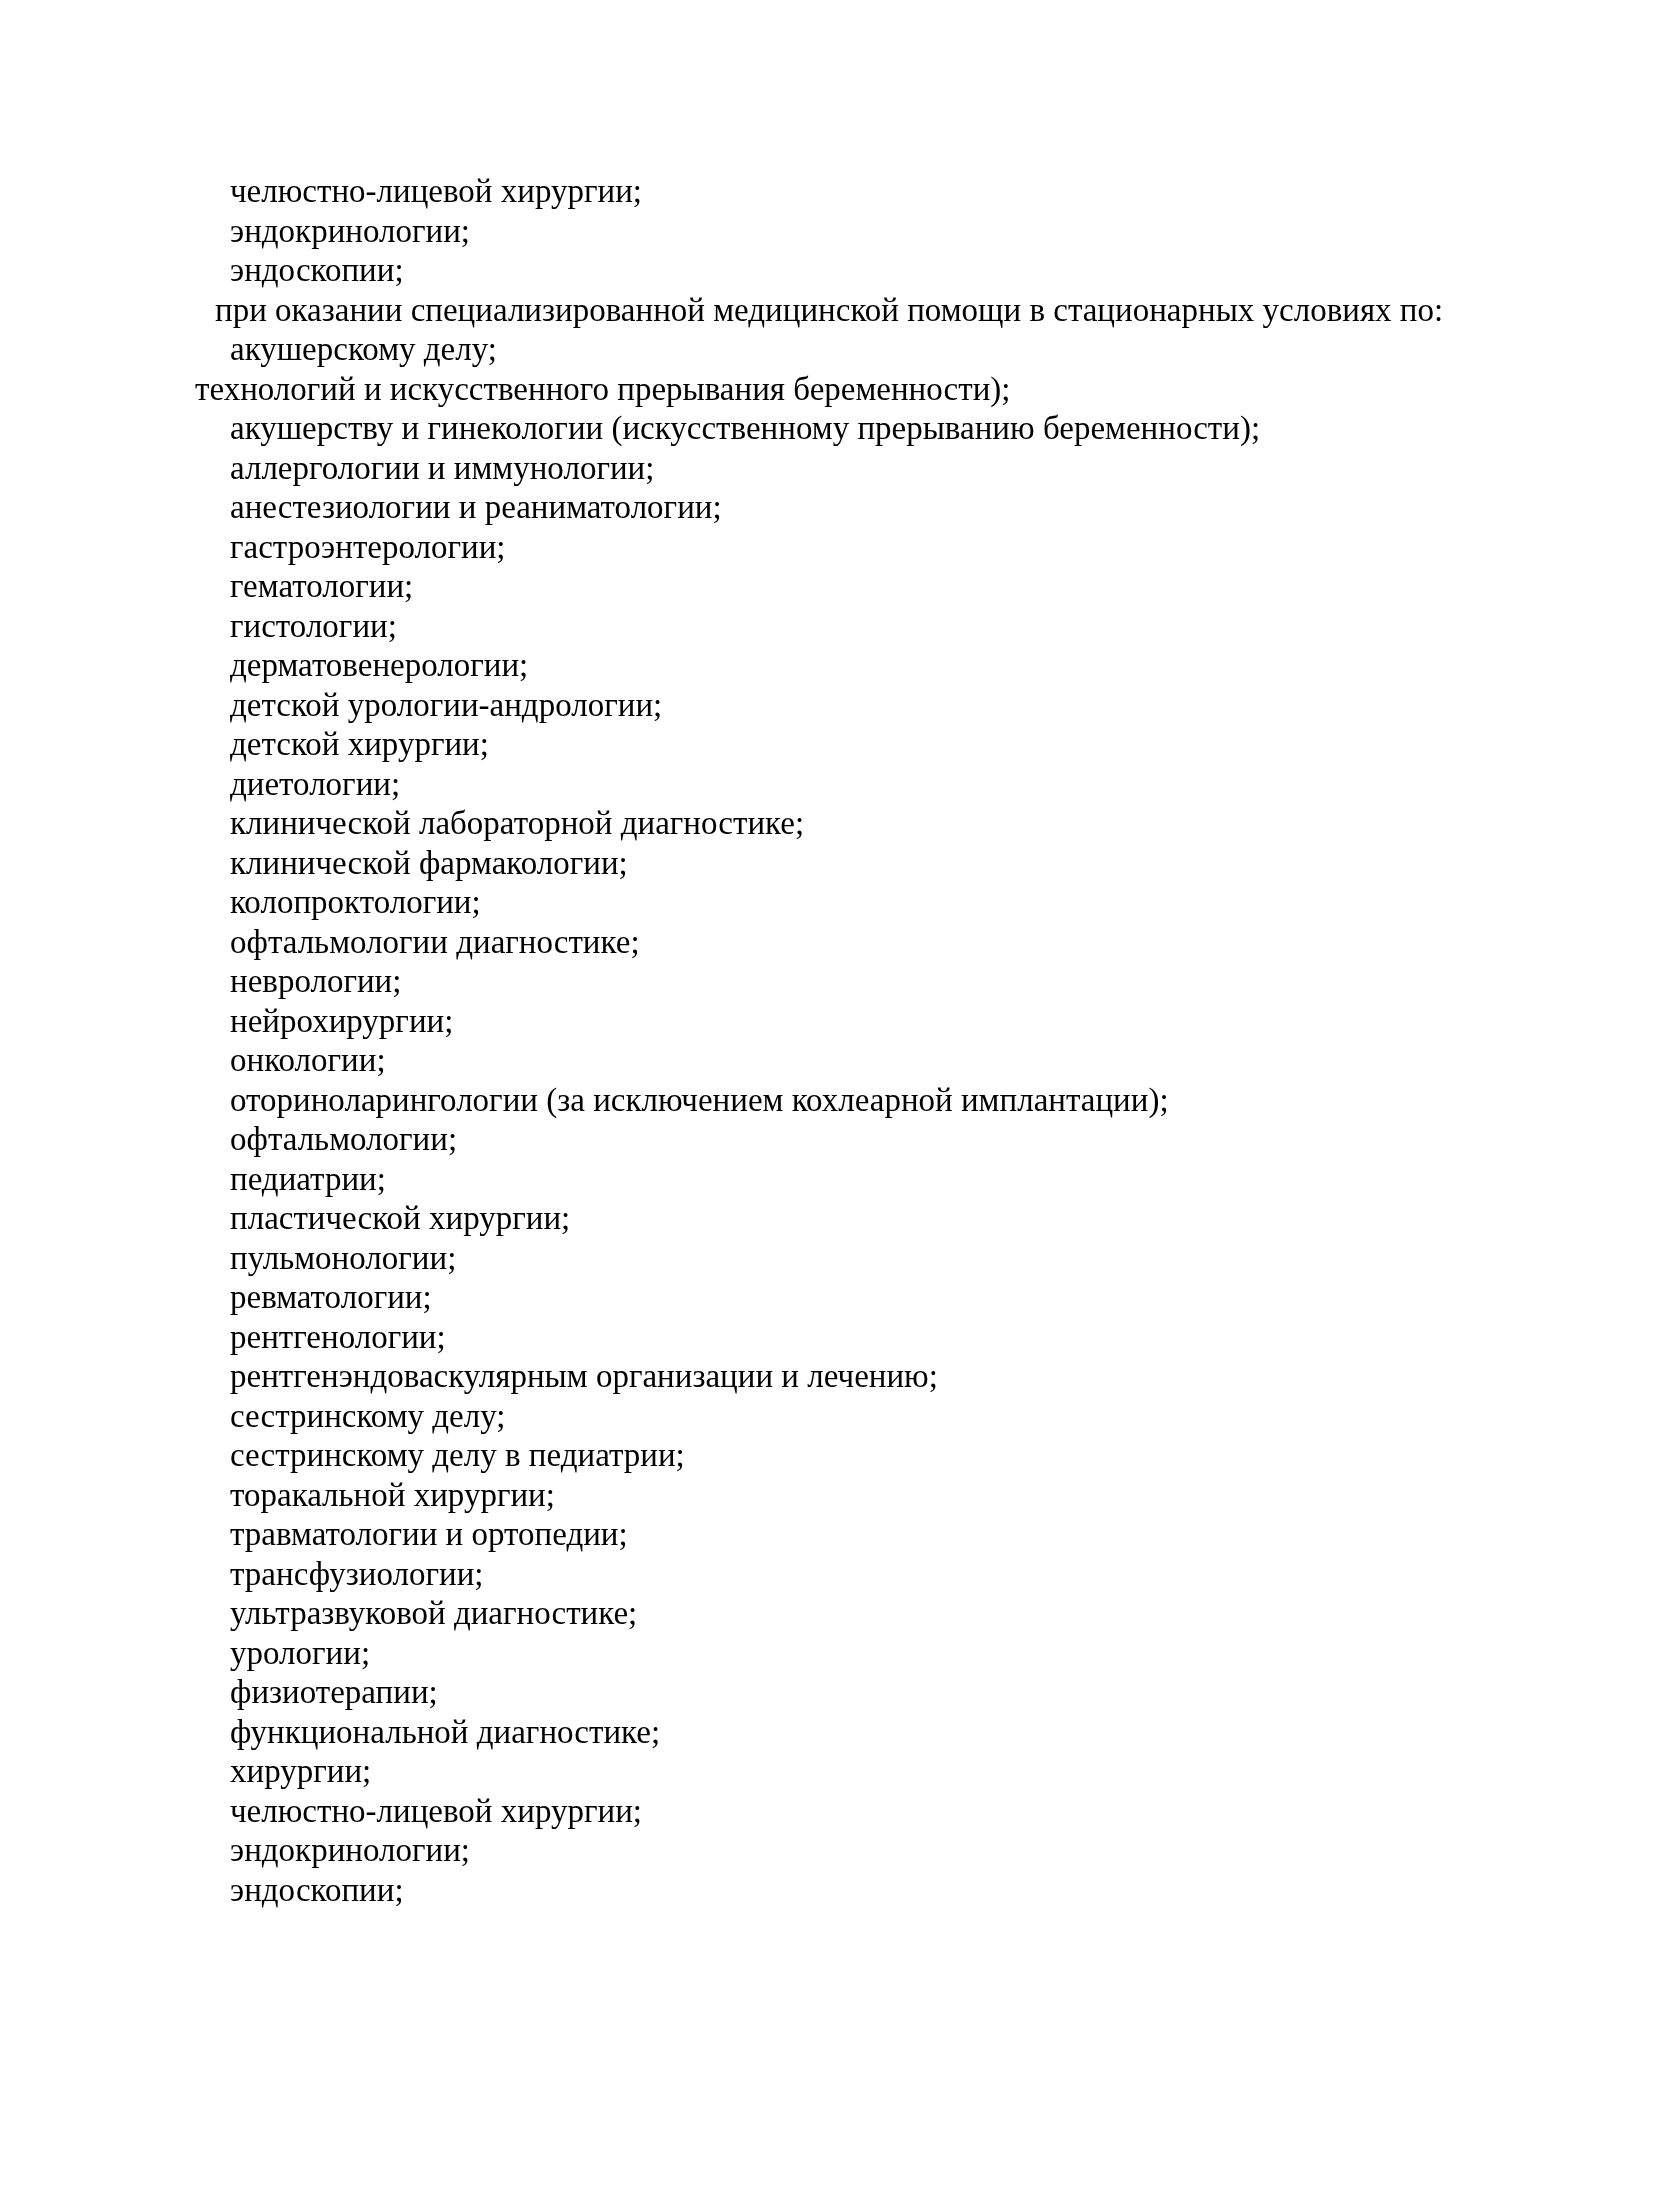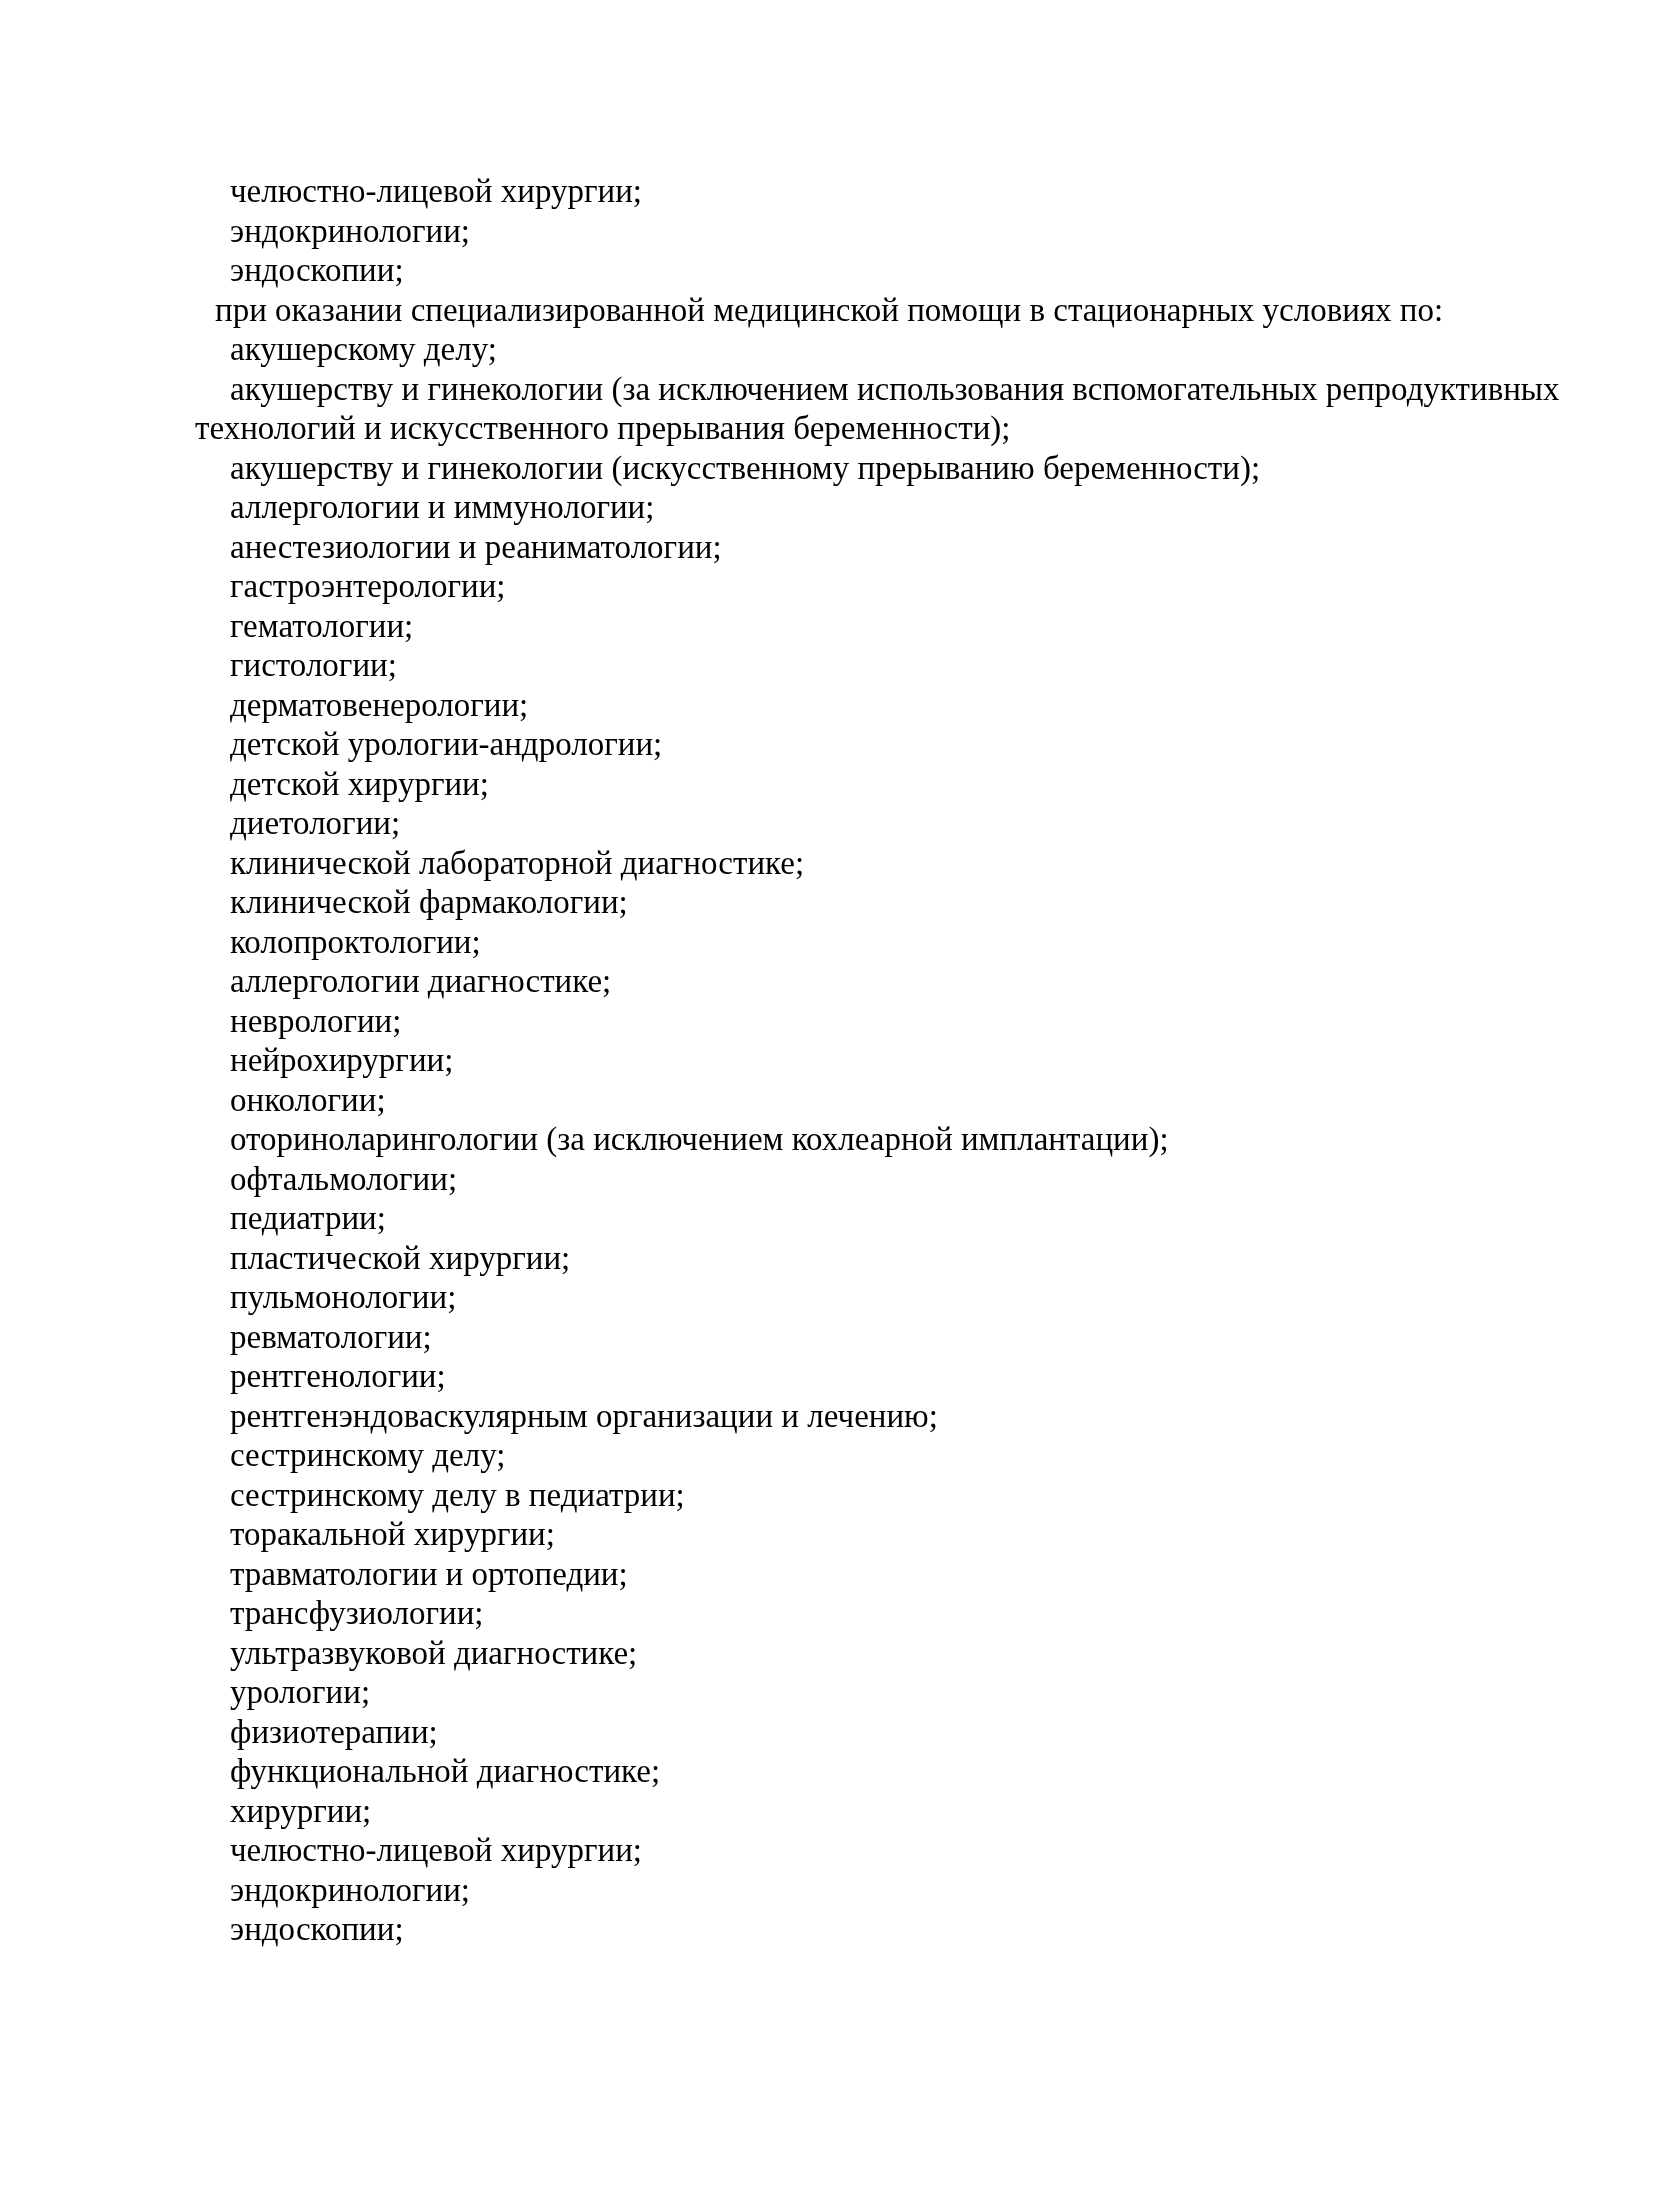--- a/index.html
+++ b/index.html
@@ -36,36 +36,35 @@
 </head>
 <body>
 
 <div class="page">
   <div class="textblock" id="doc">
       <div class="line item">челюстно-лицевой хирургии;</div>
       <div class="line item">эндокринологии;</div>
       <div class="line item">эндоскопии;</div>
       <div class="line intro">при оказании специализированной медицинской помощи в стационарных условиях по:</div>
       <div class="line item">акушерскому делу;</div>
-      <div class="line item">акушерству и гинекологии (за исключением использования вспомогательных репродуктивных</div>
       <div class="line cont">технологий и искусственного прерывания беременности);</div>
       <div class="line item">акушерству и гинекологии (искусственному прерыванию беременности);</div>
       <div class="line item">аллергологии и иммунологии;</div>
       <div class="line item">анестезиологии и реаниматологии;</div>
       <div class="line item">гастроэнтерологии;</div>
       <div class="line item">гематологии;</div>
       <div class="line item">гистологии;</div>
       <div class="line item">дерматовенерологии;</div>
       <div class="line item">детской урологии-андрологии;</div>
       <div class="line item">детской хирургии;</div>
       <div class="line item">диетологии;</div>
       <div class="line item">клинической лабораторной диагностике;</div>
       <div class="line item">клинической фармакологии;</div>
       <div class="line item">колопроктологии;</div>
-      <div class="line item">аллергологии диагностике;</div>
+      <div class="line item">офтальмологии диагностике;</div>
       <div class="line item">неврологии;</div>
       <div class="line item">нейрохирургии;</div>
       <div class="line item">онкологии;</div>
       <div class="line item">оториноларингологии (за исключением кохлеарной имплантации);</div>
       <div class="line item">офтальмологии;</div>
       <div class="line item">педиатрии;</div>
       <div class="line item">пластической хирургии;</div>
       <div class="line item">пульмонологии;</div>
       <div class="line item">ревматологии;</div>
       <div class="line item">рентгенологии;</div>

